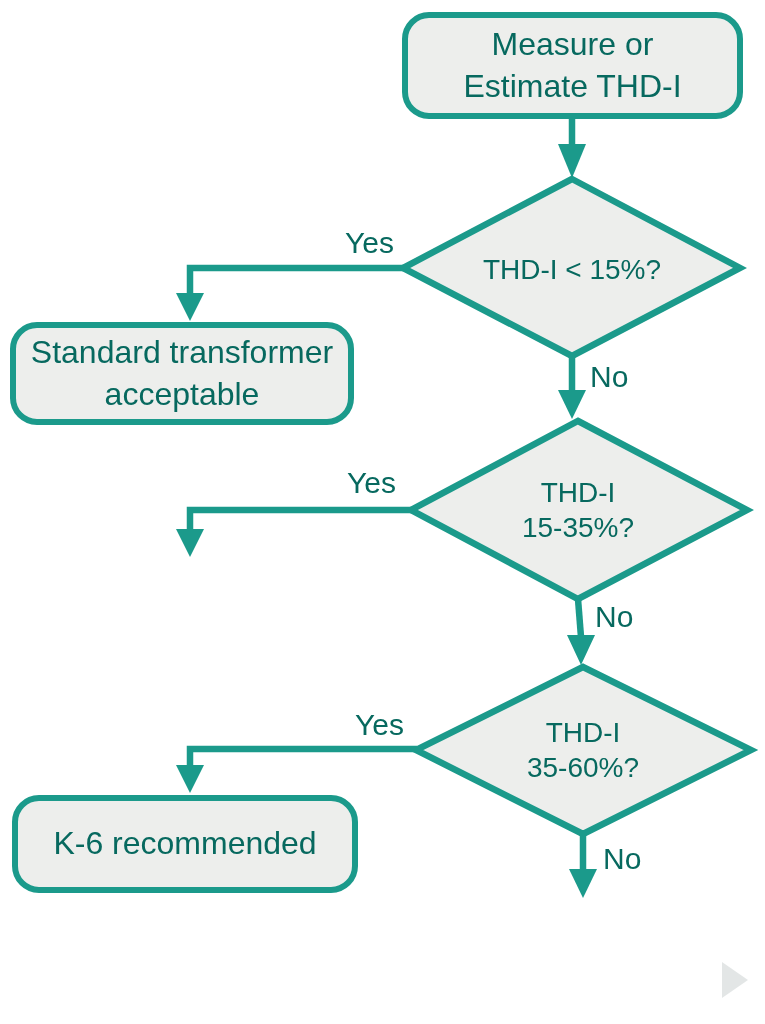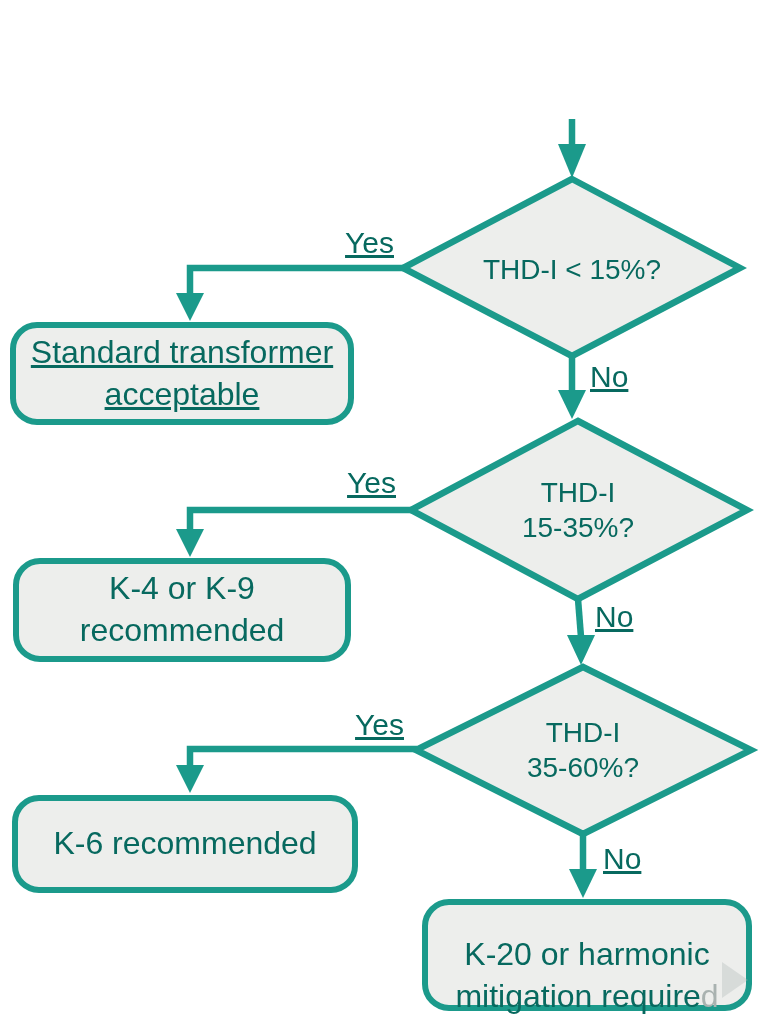--- a/index.html
+++ b/index.html
@@ -65,21 +65,20 @@
     font-size: 28px;
     line-height: 1.25;
     white-space: pre-line;
     pointer-events: none;
   }
   .edge-label {
     position: absolute;
     color: var(--teal-text);
     font-size: 30px;
     line-height: 1.1;
-    text-decoration: underline;
   }
   .edge-label.align-right { text-align: right; }
   .watermark-chevron {
     position: absolute;
     left: 722px;
     top: 962px;
     width: 0; height: 0;
     border-top: 18px solid transparent;
     border-bottom: 18px solid transparent;
     border-left: 26px solid rgba(176,184,182,0.35);
@@ -113,54 +112,48 @@
 
     <polygon class="diamond" points="583,667 751,750 583,834 416,750"></polygon>
 
     <path class="connector" d="M 417 749 L 190 749 L 190 767"></path>
     <polygon class="arrowhead" points="176,765 204,765 190,793"></polygon>
 
     <path class="connector" d="M 583 834 L 583 871"></path>
     <polygon class="arrowhead" points="569,869 597,869 583,898"></polygon>
   </svg>
 
+  <div class="node-box" style="left:402px; top:12px; width:341px; height:107px;">
+    <div class="label">Measure or
+Estimate THD-I</div>
+  </div>
 
   <div class="diamond-label" style="left:437px; top:248px; width:270px; height:42px;">THD-I &lt; 15%?</div>
 
   <div class="diamond-label" style="left:443px; top:468px; width:270px; height:84px;">THD-I
 15-35%?</div>
 
   <div class="diamond-label" style="left:448px; top:708px; width:270px; height:84px;">THD-I
 35-60%?</div>
 
   <div class="edge-label align-right" style="left:328px; top:226px; width:66px;">Yes</div>
   <div class="edge-label" style="left:590px; top:360px;">No</div>
 
   <div class="edge-label align-right" style="left:330px; top:466px; width:66px;">Yes</div>
   <div class="edge-label" style="left:595px; top:600px;">No</div>
 
   <div class="edge-label align-right" style="left:338px; top:708px; width:66px;">Yes</div>
   <div class="edge-label" style="left:603px; top:842px;">No</div>
 
-  <div class="node-box" style="left:10px; top:322px; width:344px; height:103px;text-decoration:underline;">
+  <div class="node-box" style="left:10px; top:322px; width:344px; height:103px;">
     <div class="label">Standard transformer
 acceptable</div>
   </div>
 
-  <div class="node-box" style="left:13px; top:558px; width:338px; height:104px;">
-    <div class="label">K-4 or K-9
-recommended</div>
-  </div>
 
   <div class="node-box" style="left:12px; top:795px; width:346px; height:98px;">
     <div class="label">K-6 recommended</div>
   </div>
 
-  <div class="node-box" style="left:422px; top:899px; width:330px; height:112px;">
-    <div class="label">
-      <span>K-20 or harmonic
-mitigation require</span><span class="suffix-gray">d</span>
-    </div>
-  </div>
 
   <div class="watermark-chevron"></div>
 
 </div>
 
 </body></html>

